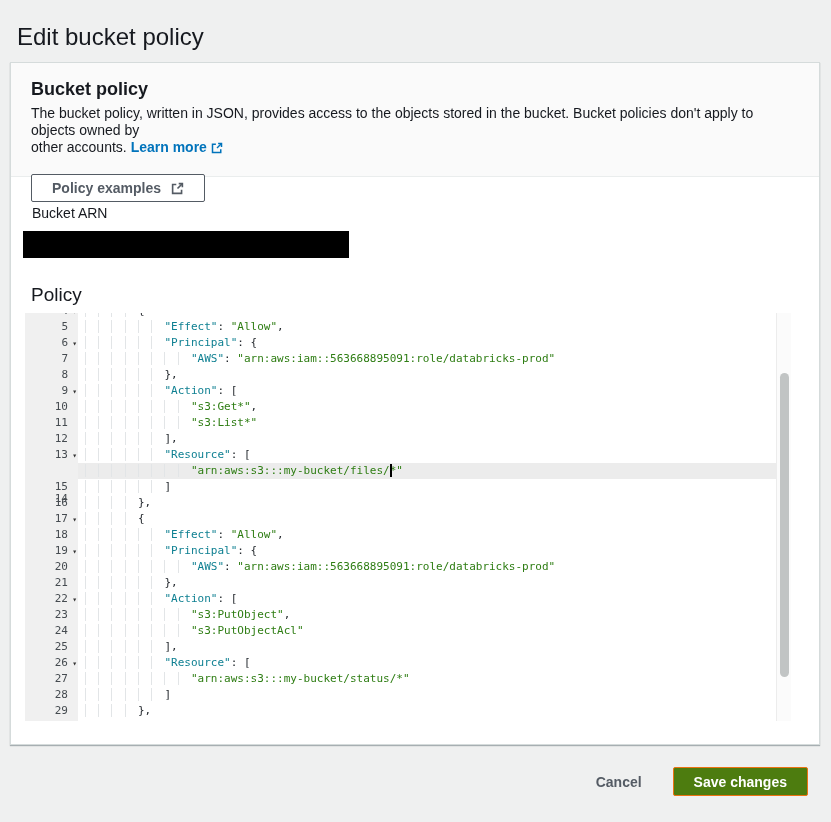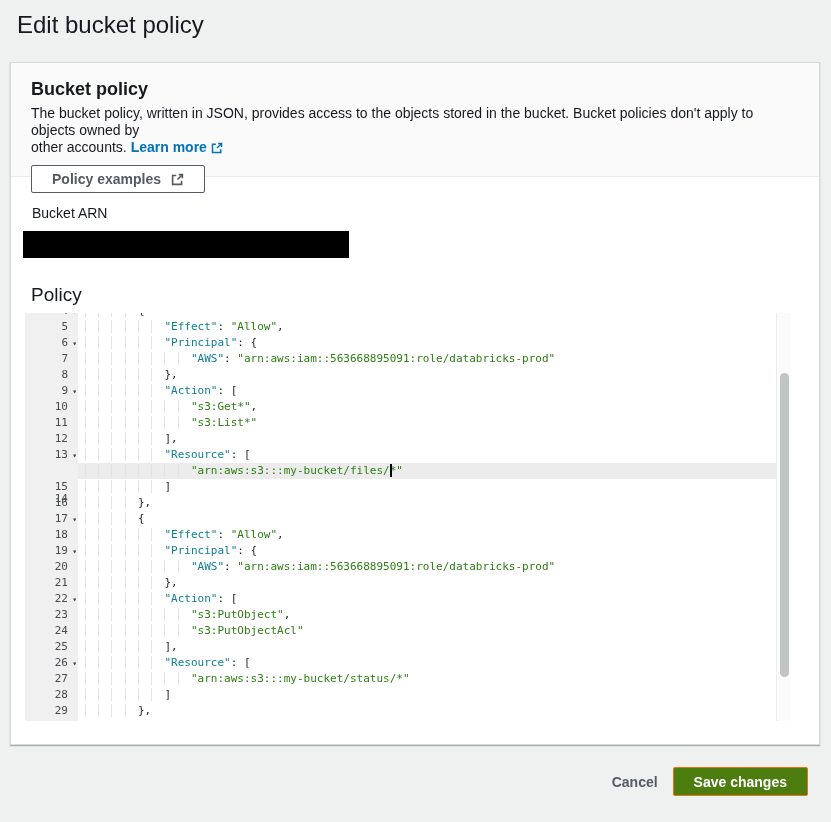--- a/index.html
+++ b/index.html
@@ -3,40 +3,40 @@
 <meta charset="utf-8">
 <style>
   * { box-sizing: border-box; }
   html,body { margin:0; padding:0; }
   body {
     width:831px; height:822px; position:relative; overflow:hidden;
     background:#eff0f0; color:#16191f;
     font-family:"Liberation Sans", sans-serif;
   }
   .page-title {
-    margin:0; padding:10px 0 0 17px;
+    margin:0; padding:22px 0 0 17px;
     font-size:24px; font-weight:400; line-height:30px; color:#16191f;
   }
   .card {
     position:absolute; left:10px; top:62px; width:810px; height:683px;
     background:#ffffff; border:1px solid #d5dbdb;
     box-shadow:0 1px 1px rgba(0,28,36,0.3);
   }
   .card-header {
     background:#fafafa; border-bottom:1px solid #eaeded;
     padding:15px 20px 12px 20px; height:114px;
   }
   .card-header h2 { margin:0 0 5px 0; font-size:18px; font-weight:700; line-height:22px; }
   .desc { font-size:14px; line-height:17px; color:#16191f; }
   .learn-more {
     color:#0073bb; font-weight:700; text-decoration:none; cursor:pointer;
     display:inline-flex; align-items:center; gap:4px; white-space:nowrap;
   }
   .ext-icon { display:inline-block; vertical-align:-1px; }
-  .hdr-buttons { margin-top:9px; display:flex; gap:0; }
+  .hdr-buttons { margin-top:18px; display:flex; gap:0; }
   .btn-normal {
     background:#fff; border:1px solid #545b64; border-radius:2px;
     color:#545b64; font-family:inherit; font-size:14px; font-weight:700;
     height:28px; padding:0 20px; display:inline-flex; align-items:center; gap:10px;
     cursor:pointer;
   }
   .card-body { padding:20px; position:relative; }
   .field-label { font-size:14px; line-height:18px; margin:7px 0 0 1px; color:#16191f; }
   .redacted {
     width:326px; height:27px; background:#000; margin:9px 0 0 -8px;
@@ -73,21 +73,21 @@
     background:#fbfbfb; border-left:1px solid #ececec;
   }
   .thumb {
     position:absolute; left:3px; width:9px; top:60px; height:304px;
     background:#c1c4c4; border-radius:5px;
   }
 
   
   .footer {
     position:absolute; top:767px; right:23px;
-    display:flex; align-items:center; gap:15px;
+    display:flex; align-items:center; gap:31px;
   }
   .btn-link {
     background:none; border:none; padding:0; cursor:pointer;
     font-family:inherit; font-size:14px; font-weight:700; color:#545b64;
   }
   .btn-primary {
     background:#4d7c0f; border:1px solid #ec7211; border-radius:2px;
     color:#fff; font-family:inherit; font-size:14px; font-weight:700;
     height:29px; padding:0 20px; cursor:pointer;
   }

